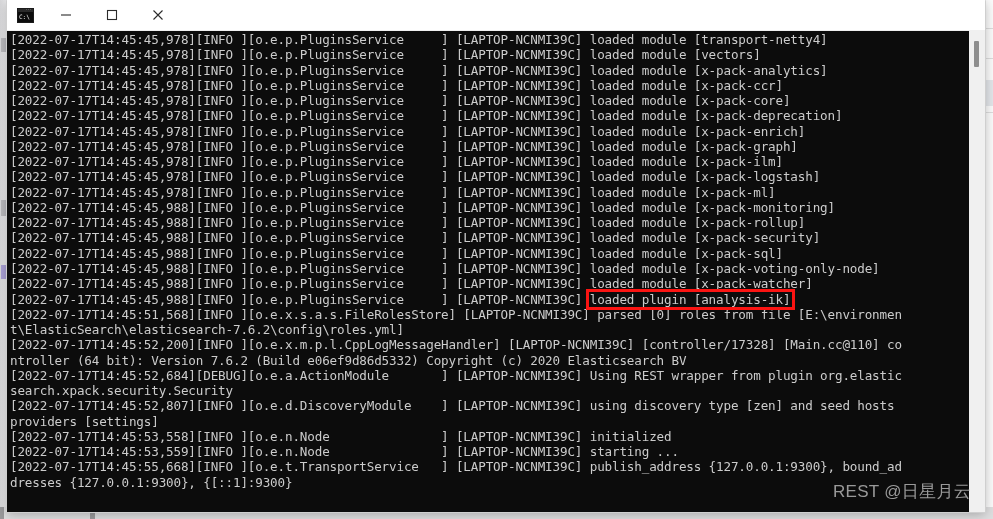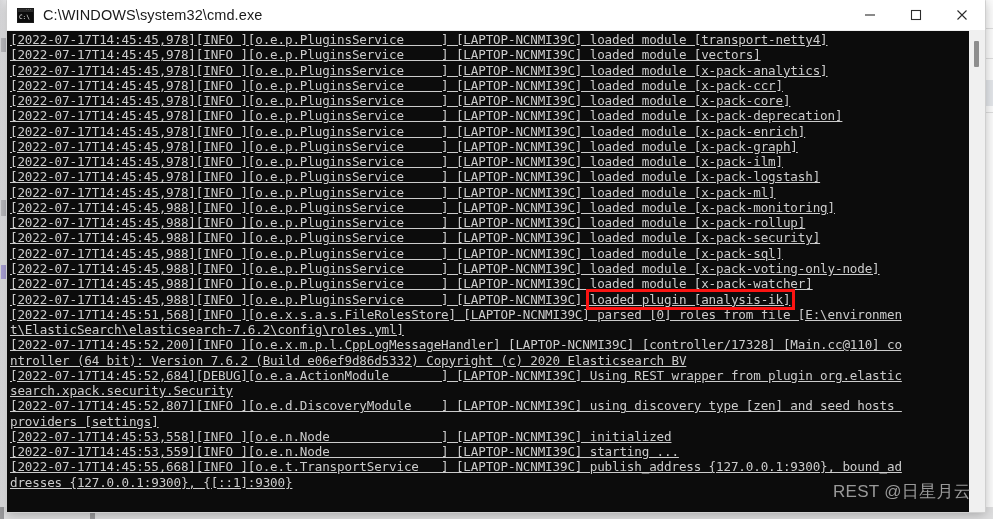--- a/index.html
+++ b/index.html
@@ -160,21 +160,20 @@
     background: #0c0c0c;
     color: #cccccc;
     font-family: "DejaVu Sans Mono", monospace;
     font-size: 12.6px;
     line-height: 15.28px;
     letter-spacing: -0.15px;
     white-space: pre;
     overflow: hidden;
     padding: 1px 0 0 3px;
     box-sizing: border-box;
-    text-decoration: underline;
   }
   .console .ln { height: 15.28px; }
 
   
   .vscroll {
     flex: 0 0 auto;
     width: 16px;
     background: #f0f0f0;
     position: relative;
     border-left: 1px solid #0c0c0c;
@@ -232,21 +231,20 @@
   <div class="bg-bottom-tab" style="left:90px;width:5px;"></div>
 
   <div class="window">
 
     <div class="titlebar">
       <div class="title-icon">
         <div class="bar"></div>
         <div class="dots">···</div>
         <div class="body">C:\</div>
       </div>
-      <div class="title-text">C:\WINDOWS\system32\cmd.exe</div>
       <div class="win-buttons">
         <div class="win-btn">
           <svg width="12" height="12" viewBox="0 0 12 12">
               <path d="M1 6 H11" stroke="currentColor" stroke-width="1.1"></path>
             </svg>
         </div>
         <div class="win-btn">
           <svg width="12" height="12" viewBox="0 0 12 12">
               <rect x="1.5" y="1.5" width="9" height="9" fill="none" stroke="currentColor" stroke-width="1.1"></rect>
             </svg>

